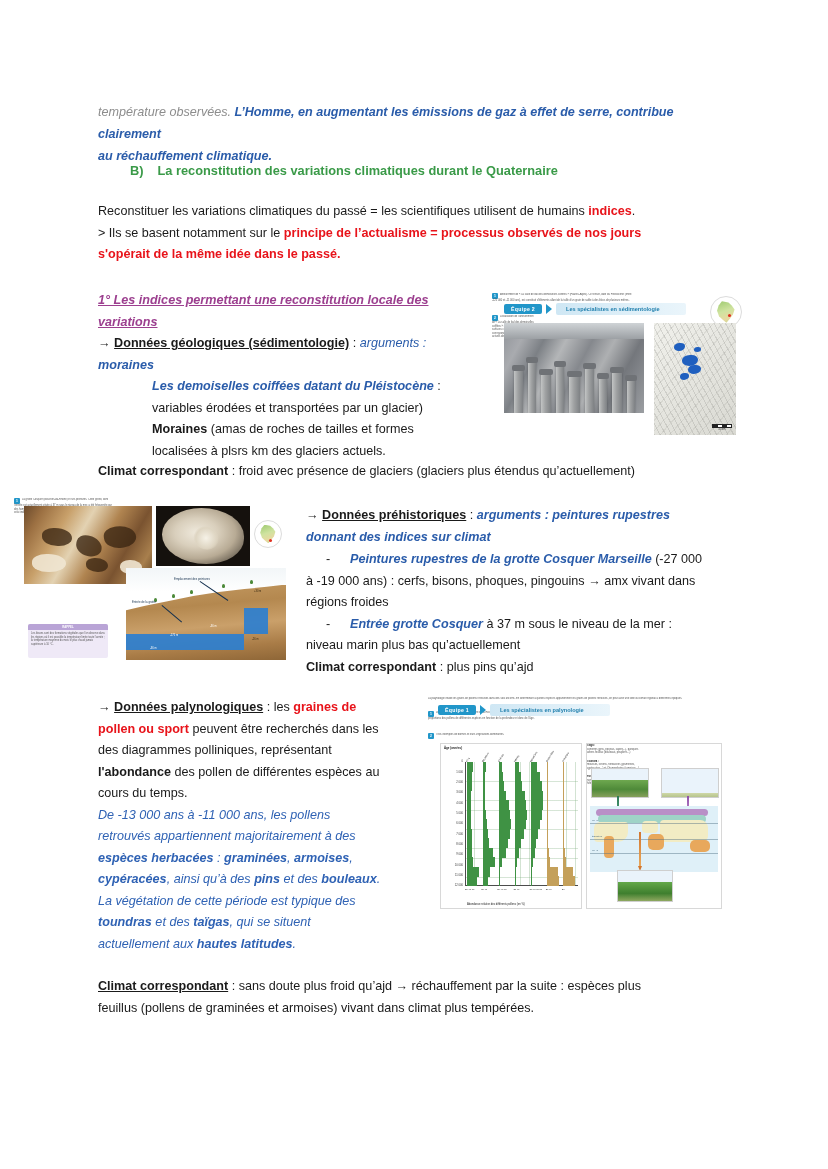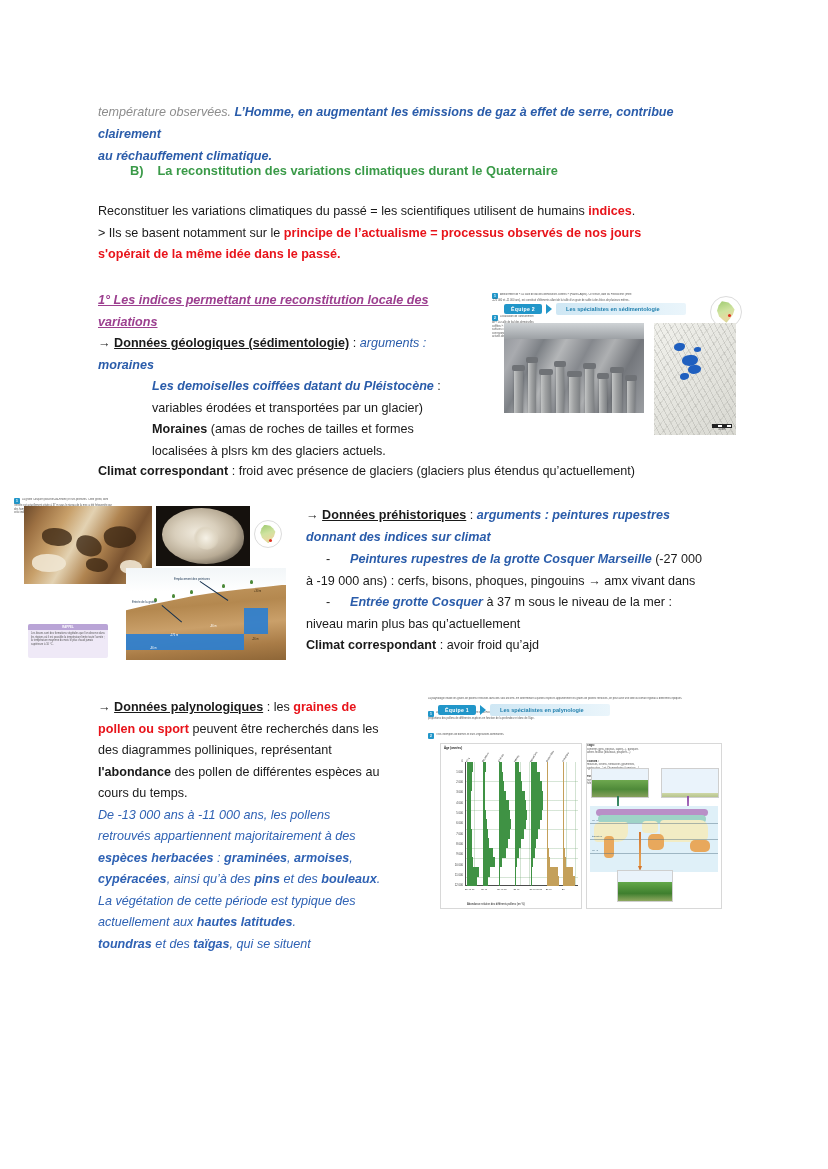--- a/index.html
+++ b/index.html
@@ -284,40 +284,41 @@
   <div class="blk" style="left:306px;top:505px;width:430px;">
     <div class="tx"><span>→ </span><span class="bold und">Données préhistoriques</span><span> : </span><span class="ital bold blue">arguments : peintures rupestres</span></div>
     <div class="tx ital bold blue">donnant des indices sur climat</div>
   </div>
 
   <div class="blk" style="left:306px;top:549px;width:430px;">
     <div class="tx" style="position:relative;padding-left:44px;">
       <span style="position:absolute;left:20px;">-</span><span class="ital bold blue">Peintures rupestres de la grotte Cosquer Marseille</span><span> (-27 000</span>
     </div>
     <div class="tx">à -19 000 ans) : cerfs, bisons, phoques, pingouins → amx vivant dans</div>
+    <div class="tx">régions froides</div>
     <div class="tx" style="position:relative;padding-left:44px;">
       <span style="position:absolute;left:20px;">-</span><span class="ital bold blue">Entrée grotte Cosquer</span><span> à 37 m sous le niveau de la mer :</span>
     </div>
     <div class="tx">niveau marin plus bas qu’actuellement</div>
-    <div class="tx"><span class="bold">Climat correspondant</span><span> : avoir froid qu’ajd</span></div>
+    <div class="tx"><span class="bold">Climat correspondant</span><span> : plus pins qu’ajd</span></div>
   </div>
 
   <div class="blk" style="left:98px;top:697px;width:330px;">
     <div class="tx"><span>→ </span><span class="bold und">Données palynologiques</span><span> :  les </span><span class="red bold">graines de</span></div>
     <div class="tx"><span class="red bold">pollen ou sport</span><span> peuvent être recherchés dans les</span></div>
     <div class="tx">des diagrammes polliniques, représentant</div>
     <div class="tx"><span class="bold">l'abondance</span><span> des pollen de différentes espèces au</span></div>
     <div class="tx">cours du temps.</div>
     <div class="tx ital blue2">De -13 000 ans à -11 000 ans, les pollens</div>
     <div class="tx ital blue2">retrouvés appartiennent majoritairement à des</div>
     <div class="tx ital blue2"><span class="bold">espèces herbacées</span><span> : </span><span class="bold">graminées</span><span>, </span><span class="bold">armoises</span><span>,</span></div>
     <div class="tx ital blue2"><span class="bold">cypéracées</span><span>, ainsi qu’à des </span><span class="bold">pins</span><span> et des </span><span class="bold">bouleaux</span><span>.</span></div>
     <div class="tx ital blue2">La végétation de cette période est typique des</div>
+    <div class="tx ital blue2"><span class="bold">toundras</span><span> et des </span><span class="bold">taïgas</span><span>, qui se situent</span></div>
     <div class="tx ital blue2"><span>actuellement aux </span><span class="bold">hautes latitudes</span><span>.</span></div>
-    <div class="tx ital blue2"><span class="bold">toundras</span><span> et des </span><span class="bold">taïgas</span><span>, qui se situent</span></div>
   </div>
 
   <div class="fig" style="left:428px;top:697px;width:302px;height:240px;">
     <div class="fig-inner">
       <div class="eq-band" style="left:10px;top:7px;">
         <span class="eq-tag">Équipe 1</span>
         <span class="eq-arrow"></span>
         <span class="eq-title">Les spécialistes en palynologie</span>
       </div>
       <div class="microtxt" style="left:12px;top:26px;width:258px;height:14px;">La palynologie étudie les grains de pollens retrouvés dans des sols anciens. En déterminant à quelles espèces appartiennent les grains de pollens retrouvés, on peut avoir une idée du climat régional à différentes époques.</div>
@@ -503,15 +504,17 @@
         <div class="microtxt b" style="left:90px;top:126px;width:42px;">Forêt tempérée :</div>
         <div class="microtxt" style="left:90px;top:132px;width:42px;height:14px;">nombreux arbres feuillus (chênes, hêtres, noisetiers...)</div>
       </div>
       <div class="microtxt" style="left:158px;top:212px;width:132px;height:14px;">
         <span class="cap-num">2</span><span class="b">Trois exemples de biomes et leurs végétations dominantes.</span>
       </div>
     </div>
   </div>
 
   <div class="blk" style="left:98px;top:976px;width:660px;">
+    <div class="tx"><span class="bold und">Climat correspondant</span><span> : sans doute plus froid qu’ajd → réchauffement par la suite : espèces plus</span></div>
+    <div class="tx">feuillus (pollens de graminées et armoises) vivant dans climat plus tempérées.</div>
   </div>
 
 </div>
 
 </body></html>

